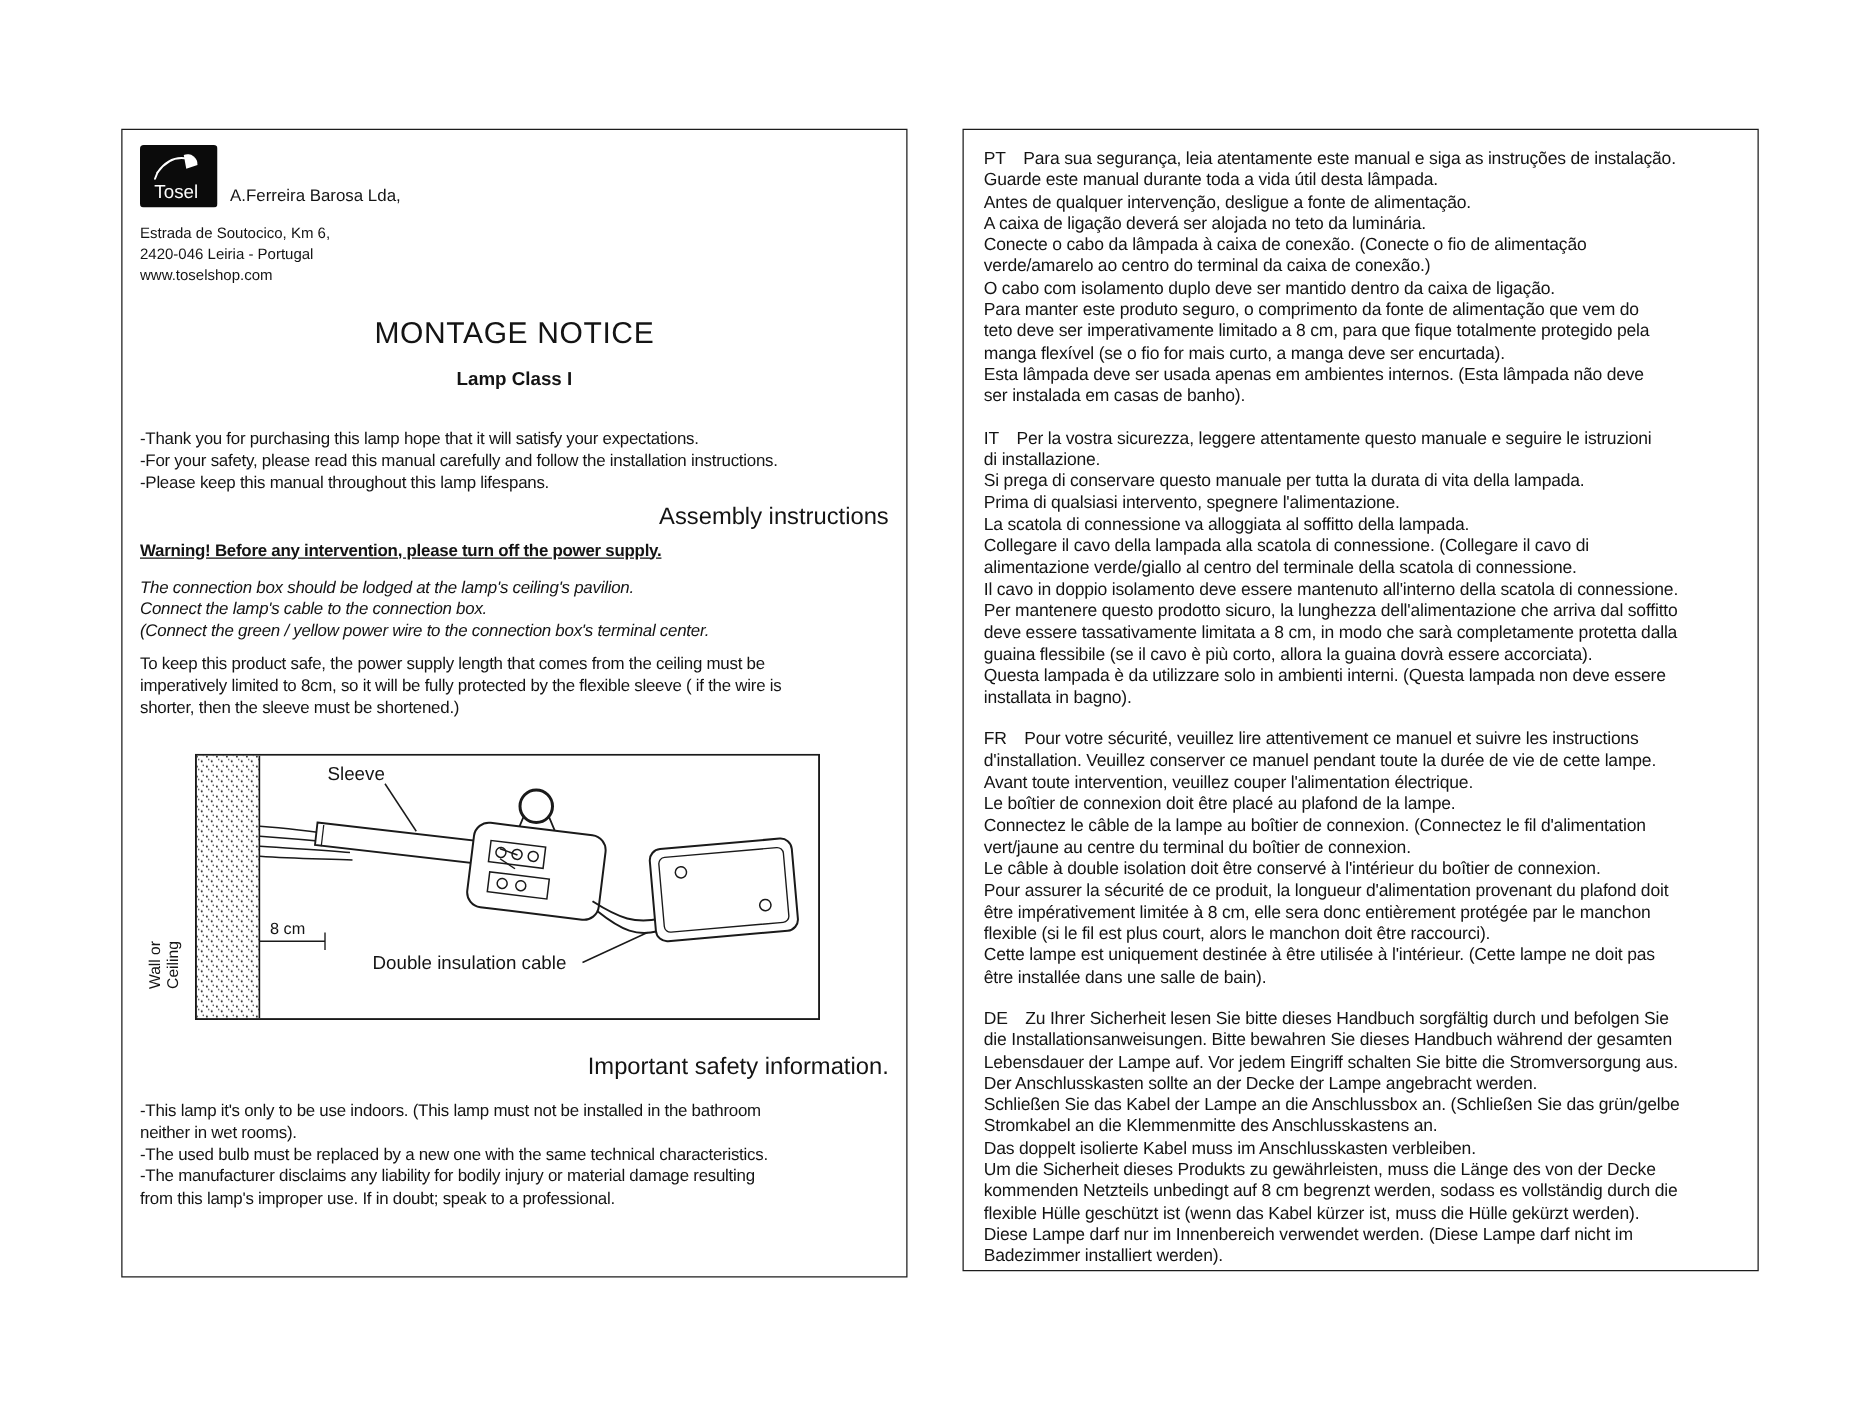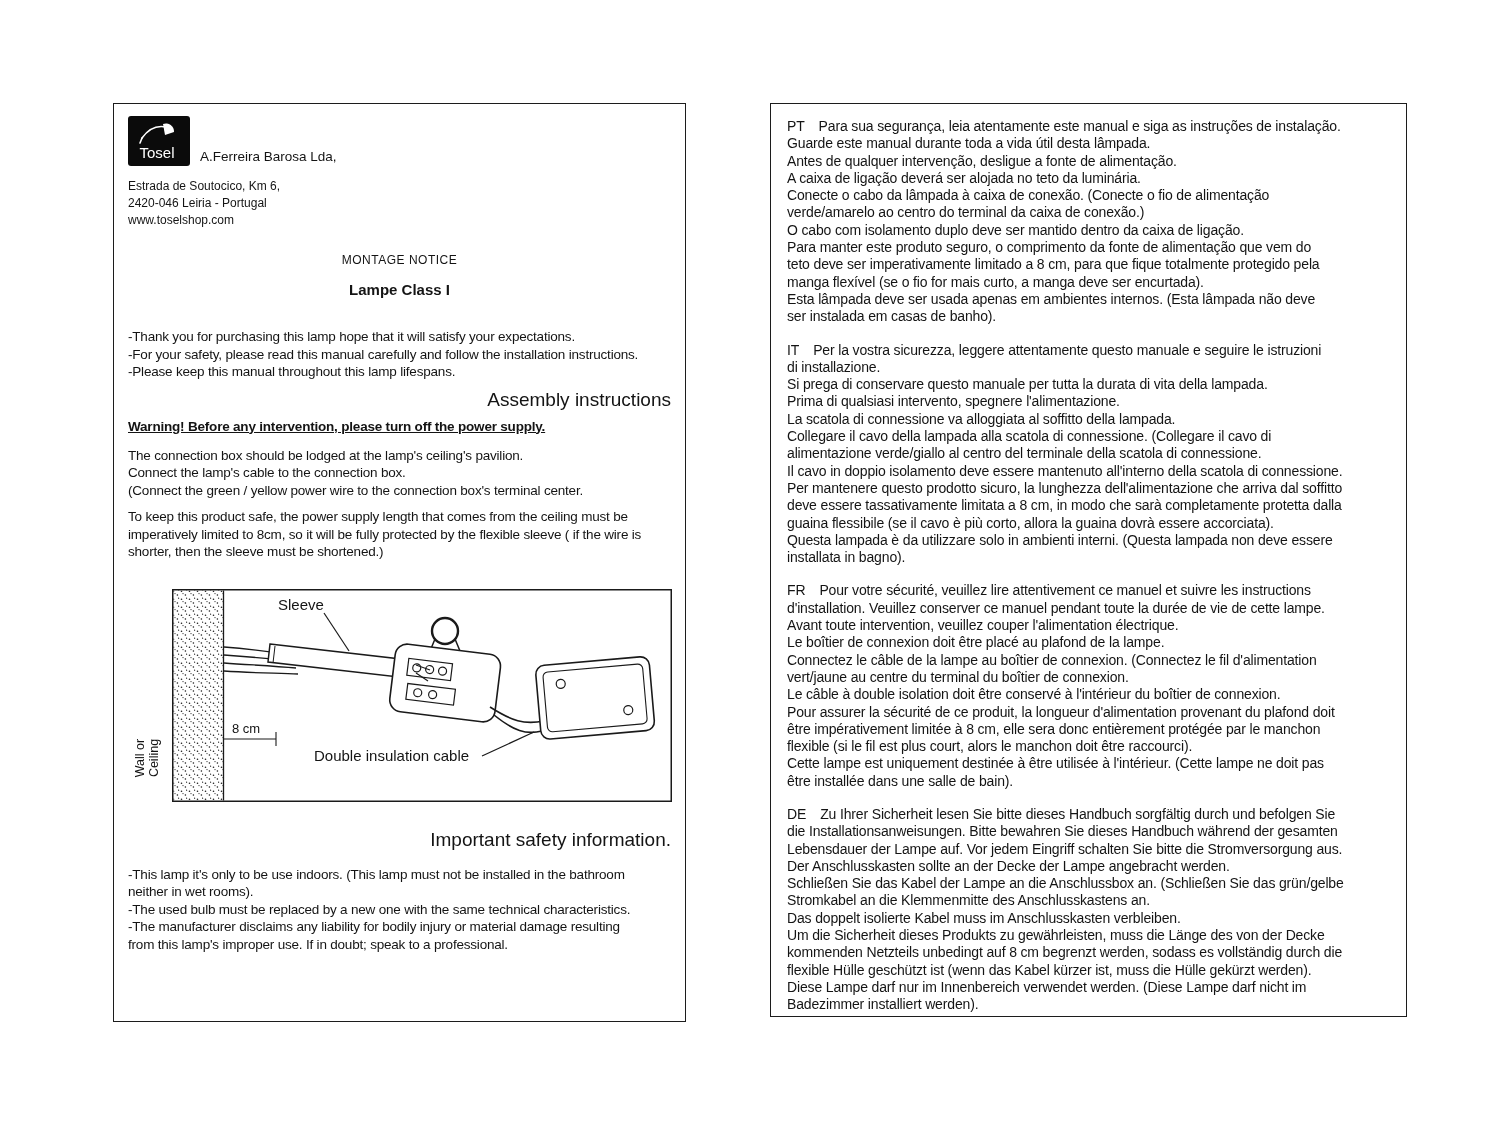--- a/index.html
+++ b/index.html
@@ -2,43 +2,43 @@
 <html><head>
 <meta charset="utf-8">
 <style>
   * { margin:0; padding:0; box-sizing:border-box; }
   html,body { background:#ffffff; }
   body {
     width:1500px; height:1125px; position:relative;
     font-family:"Liberation Sans", sans-serif; color:#141414;
   }
   .panel { position:absolute; background:#fff; border:1.5px solid #1c1c1c; }
-  .panel.left  { left:97px;  top:103px; width:573px; height:919px; padding:12px 14px;margin-left:16px; }
+  .panel.left  { left:97px;  top:103px; width:629px; height:919px; padding:12px 14px; }
   .panel.right { left:770px; top:103px; width:637px; height:914px; padding:14px 16px;
                  font-size:14px; line-height:17.3px; letter-spacing:-0.15px; }
 
   .pre { white-space:pre-line; }
 
   
   .logo-row { display:flex; align-items:flex-end; gap:10px; }
   .logo { width:62px; height:50px; flex:0 0 auto; }
   .company-name { font-size:13.5px; padding-bottom:2px; }
   .address { margin-top:12px; font-size:12px; line-height:17px; }
 
-  .title    { margin-top:24px; text-align:center; font-size:12px; letter-spacing:0.5px; }
+  .title    { margin-top:24px; text-align:center; font-size:24px; letter-spacing:0.5px; }
   .subtitle { margin-top:14px; text-align:center; font-size:15px; font-weight:bold; }
 
   .body-text { font-size:13.5px; line-height:17.5px; letter-spacing:-0.2px; }
   .intro { margin-top:30px; }
   .heading { text-align:right; font-size:19px; }
   .heading-assembly { margin-top:8px; }
   .warning { font-size:13.5px; font-weight:bold; letter-spacing:-0.2px; }
   .warning.first { margin-top:8px;text-decoration:underline; }
   .warning.second { margin-top:13px; }
-  .assembly-body { margin-top:13px; }
+  .assembly-body { margin-top:13px;font-style:italic; }
   .sleeve-note { margin-top:9px; }
 
   .diagram-wrap { position:relative; margin-top:28px; padding-left:44px; }
   .diagram { display:block; }
   .wall-label {
     position:absolute; left:-16px; bottom:30px; width:70px;
     text-align:center; transform:rotate(-90deg);
     font-size:12.5px; line-height:14px;
   }
   .dtext { font-family:"Liberation Sans", sans-serif; font-size:15px; fill:#141414; }
@@ -69,21 +69,21 @@
       </svg>
     </div>
     <div class="company-name">A.Ferreira Barosa Lda,</div>
   </div>
 
   <div class="address pre">Estrada de Soutocico, Km 6,
 2420-046 Leiria - Portugal
 www.toselshop.com</div>
 
   <div class="title">MONTAGE NOTICE</div>
-  <div class="subtitle">Lampe Class I</div>
+  <div class="subtitle">Lamp Class I</div>
 
   <div class="body-text pre intro">-Thank you for purchasing this lamp hope that it will satisfy your expectations.
 -For your safety, please read this manual carefully and follow the installation instructions.
 -Please keep this manual throughout this lamp lifespans.</div>
 
   <div class="heading heading-assembly">Assembly instructions</div>
 
   <div class="warning first">Warning! Before any intervention, please turn off the power supply.</div>
 
   <div class="body-text pre assembly-body">The connection box should be lodged at the lamp's ceiling's pavilion.

